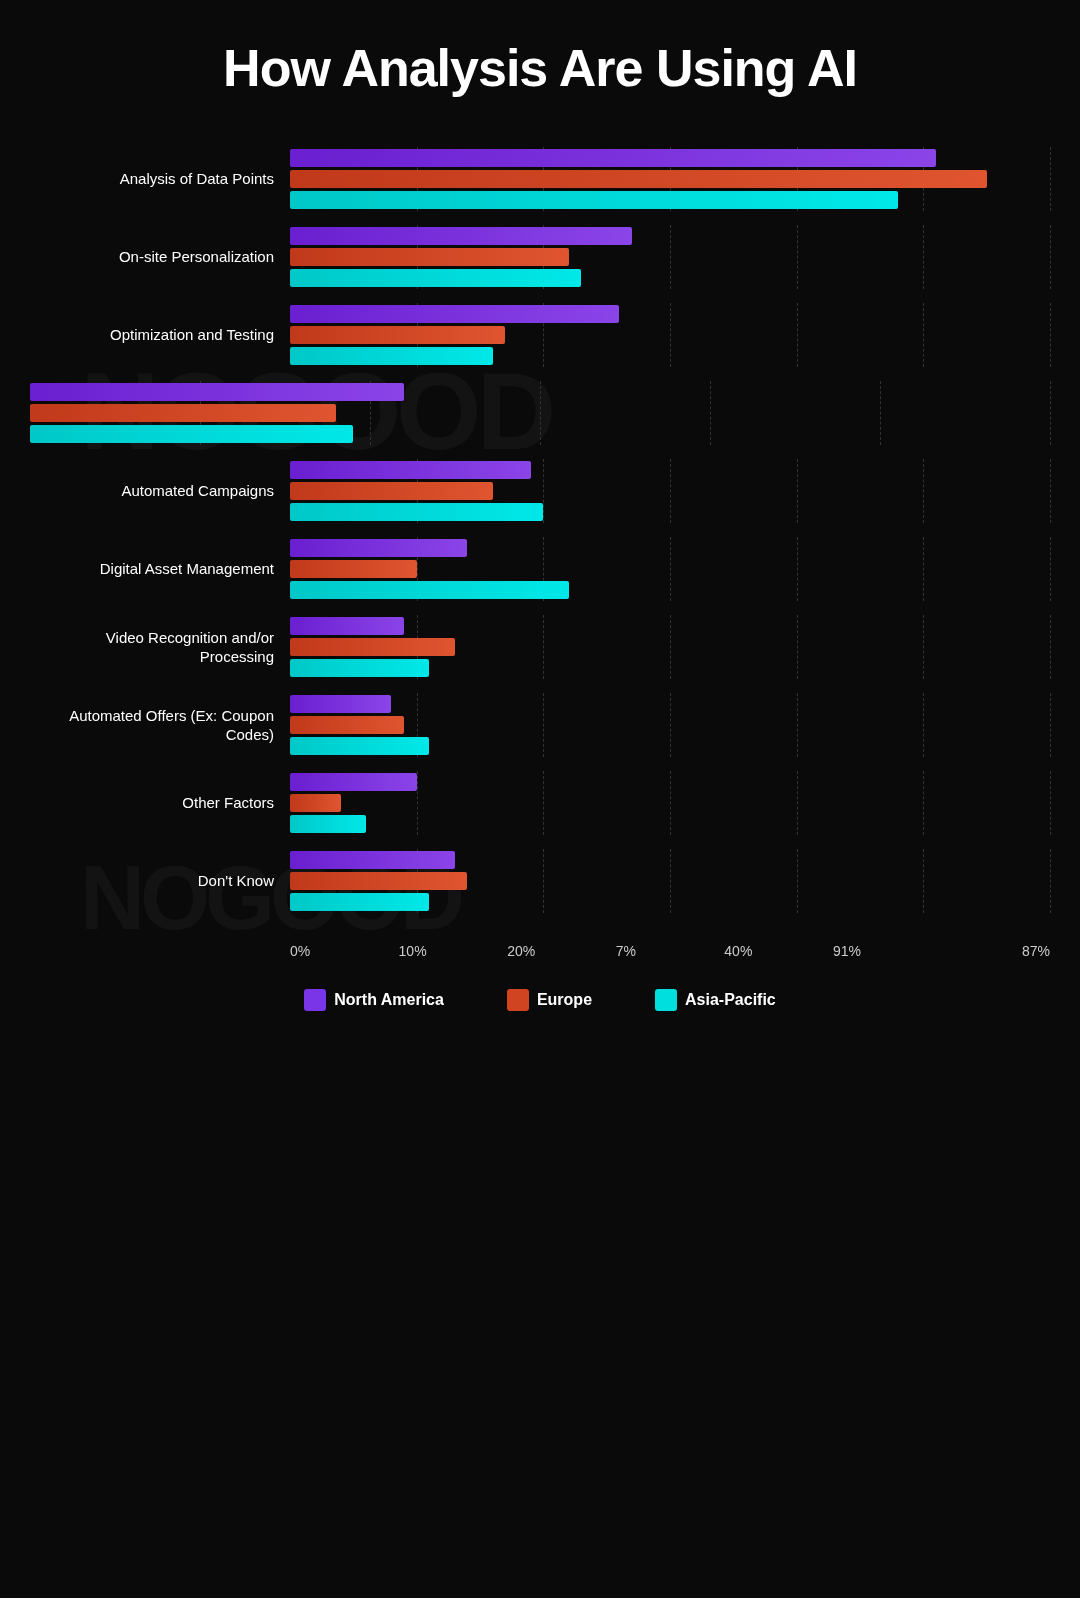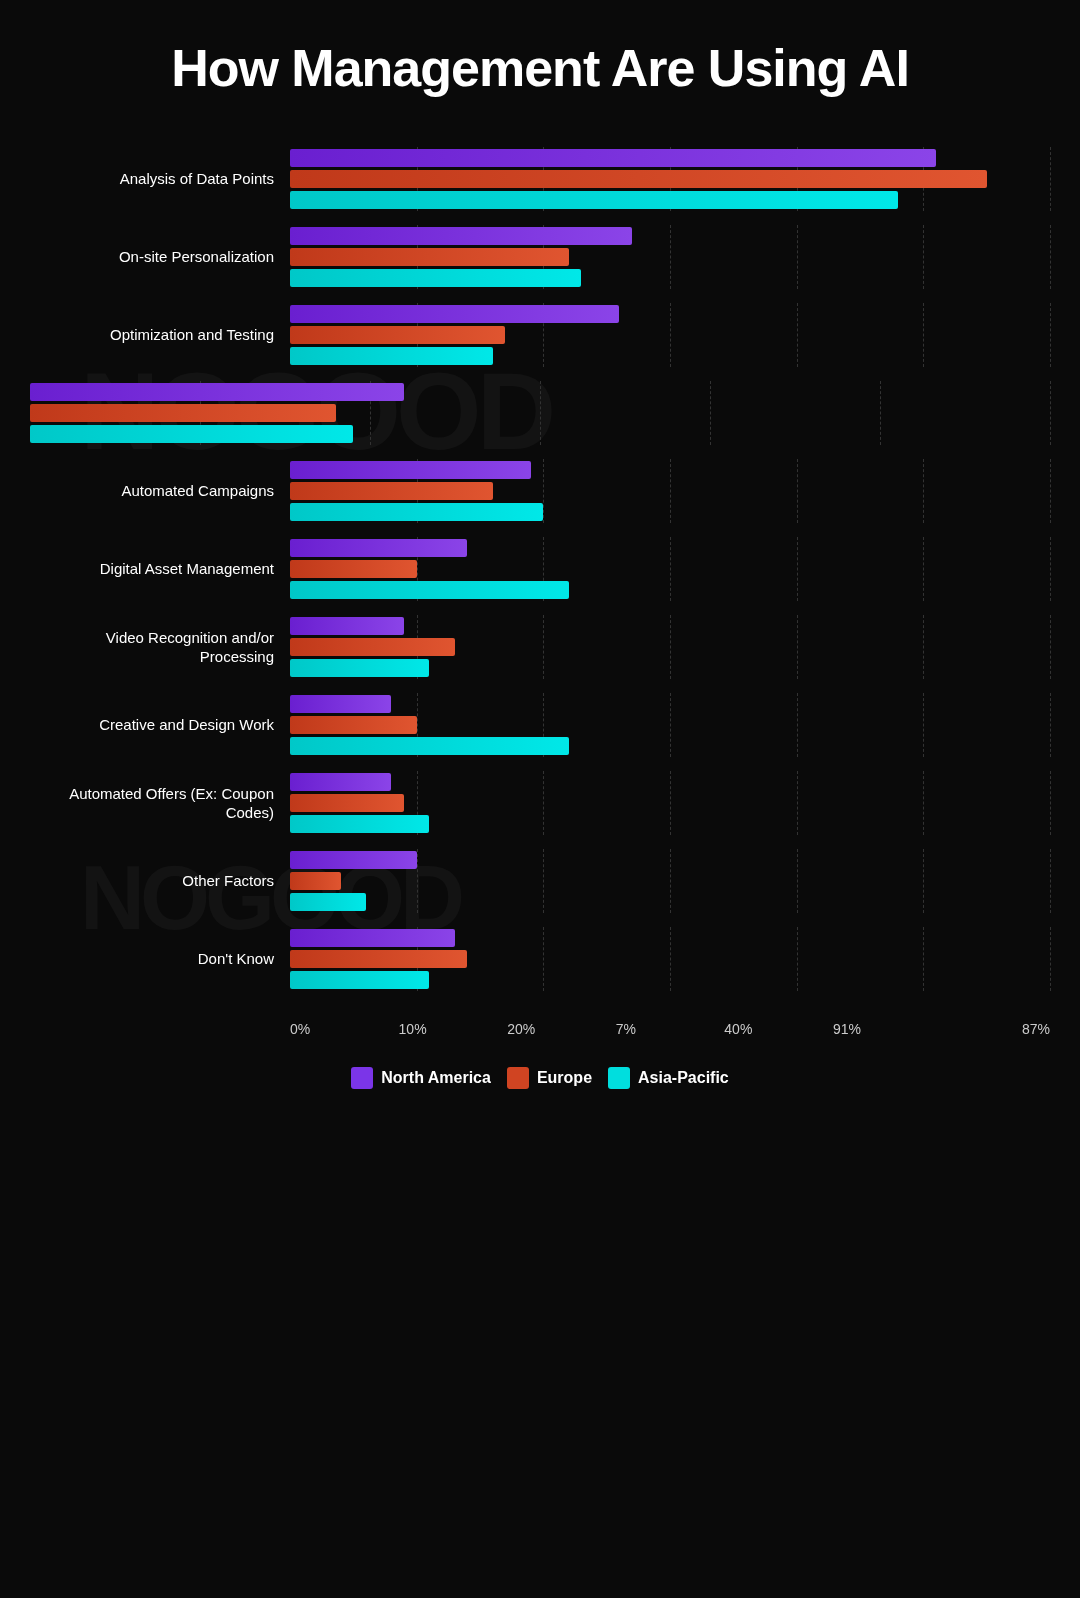--- a/index.html
+++ b/index.html
@@ -67,21 +67,21 @@
       color: #ccc;
       font-family: Arial, sans-serif;
     }
     .x-tick:last-child {
       text-align: right;
     }
 
     .legend {
       display: flex;
       justify-content: center;
-      gap: 16px;
+      gap: 63px;
       margin-top: 30px;
     }
     .legend-item {
       display: flex;
       align-items: center;
       gap: 8px;
       font-size: 16px;
       font-weight: 700;
     }
     .legend-box {
@@ -103,21 +103,21 @@
       user-select: none;
     }
     .chart-body {
       position: relative;
       width: 100%;
     }
   </style>
 </head>
 <body>
 
-<h1 class="chart-title">How Management Are Using AI</h1>
+<h1 class="chart-title">How Analysis Are Using AI</h1>
 
 <div class="chart-body">
   <div class="watermark" style="top:200px;left:50px;">NOGOOD</div>
   <div class="watermark" style="top:700px;left:50px;font-size:90px;">NOGOOD</div>
 
   <div class="chart-area" id="chart-rows">
   <div class="category-block">
         <div class="label">Analysis of Data Points</div>
         <div style="flex: 1 1 0%; position: relative; padding-top: 2px; padding-bottom: 2px;">
           <div style="position: absolute; top: 0px; bottom: 0px; left: 16.6667%; width: 1px; border-left: 1px dashed rgb(51, 51, 51); pointer-events: none; z-index: 0;"></div>
@@ -246,40 +246,20 @@
           <div style="position: absolute; top: 0px; bottom: 0px; left: 83.3333%; width: 1px; border-left: 1px dashed rgb(51, 51, 51); pointer-events: none; z-index: 0;"></div>
           <div style="position: absolute; top: 0px; bottom: 0px; left: 100%; width: 1px; border-left: 1px dashed rgb(51, 51, 51); pointer-events: none; z-index: 0;"></div>
           <div style="display: flex; align-items: center; position: relative; z-index: 1; margin-bottom: 3px;">
             <div class="bar bar-na" style="width: 15%;"></div>
           </div>
           <div style="display: flex; align-items: center; position: relative; z-index: 1; margin-bottom: 3px;">
             <div class="bar bar-eu" style="width: 21.6667%;"></div>
           </div>
           <div style="display: flex; align-items: center; position: relative; z-index: 1;">
             <div class="bar bar-ap" style="width: 18.3333%;"></div>
-          </div>
-        </div>
-      </div>
-      <div class="category-block">
-        <div class="label">Creative and Design Work</div>
-        <div style="flex: 1 1 0%; position: relative; padding-top: 2px; padding-bottom: 2px;">
-          <div style="position: absolute; top: 0px; bottom: 0px; left: 16.6667%; width: 1px; border-left: 1px dashed rgb(51, 51, 51); pointer-events: none; z-index: 0;"></div>
-          <div style="position: absolute; top: 0px; bottom: 0px; left: 33.3333%; width: 1px; border-left: 1px dashed rgb(51, 51, 51); pointer-events: none; z-index: 0;"></div>
-          <div style="position: absolute; top: 0px; bottom: 0px; left: 50%; width: 1px; border-left: 1px dashed rgb(51, 51, 51); pointer-events: none; z-index: 0;"></div>
-          <div style="position: absolute; top: 0px; bottom: 0px; left: 66.6667%; width: 1px; border-left: 1px dashed rgb(51, 51, 51); pointer-events: none; z-index: 0;"></div>
-          <div style="position: absolute; top: 0px; bottom: 0px; left: 83.3333%; width: 1px; border-left: 1px dashed rgb(51, 51, 51); pointer-events: none; z-index: 0;"></div>
-          <div style="position: absolute; top: 0px; bottom: 0px; left: 100%; width: 1px; border-left: 1px dashed rgb(51, 51, 51); pointer-events: none; z-index: 0;"></div>
-          <div style="display: flex; align-items: center; position: relative; z-index: 1; margin-bottom: 3px;">
-            <div class="bar bar-na" style="width: 13.3333%;"></div>
-          </div>
-          <div style="display: flex; align-items: center; position: relative; z-index: 1; margin-bottom: 3px;">
-            <div class="bar bar-eu" style="width: 16.6667%;"></div>
-          </div>
-          <div style="display: flex; align-items: center; position: relative; z-index: 1;">
-            <div class="bar bar-ap" style="width: 36.6667%;"></div>
           </div>
         </div>
       </div>
       <div class="category-block">
         <div class="label">Automated Offers (Ex: Coupon Codes)</div>
         <div style="flex: 1 1 0%; position: relative; padding-top: 2px; padding-bottom: 2px;">
           <div style="position: absolute; top: 0px; bottom: 0px; left: 16.6667%; width: 1px; border-left: 1px dashed rgb(51, 51, 51); pointer-events: none; z-index: 0;"></div>
           <div style="position: absolute; top: 0px; bottom: 0px; left: 33.3333%; width: 1px; border-left: 1px dashed rgb(51, 51, 51); pointer-events: none; z-index: 0;"></div>
           <div style="position: absolute; top: 0px; bottom: 0px; left: 50%; width: 1px; border-left: 1px dashed rgb(51, 51, 51); pointer-events: none; z-index: 0;"></div>
           <div style="position: absolute; top: 0px; bottom: 0px; left: 66.6667%; width: 1px; border-left: 1px dashed rgb(51, 51, 51); pointer-events: none; z-index: 0;"></div>

